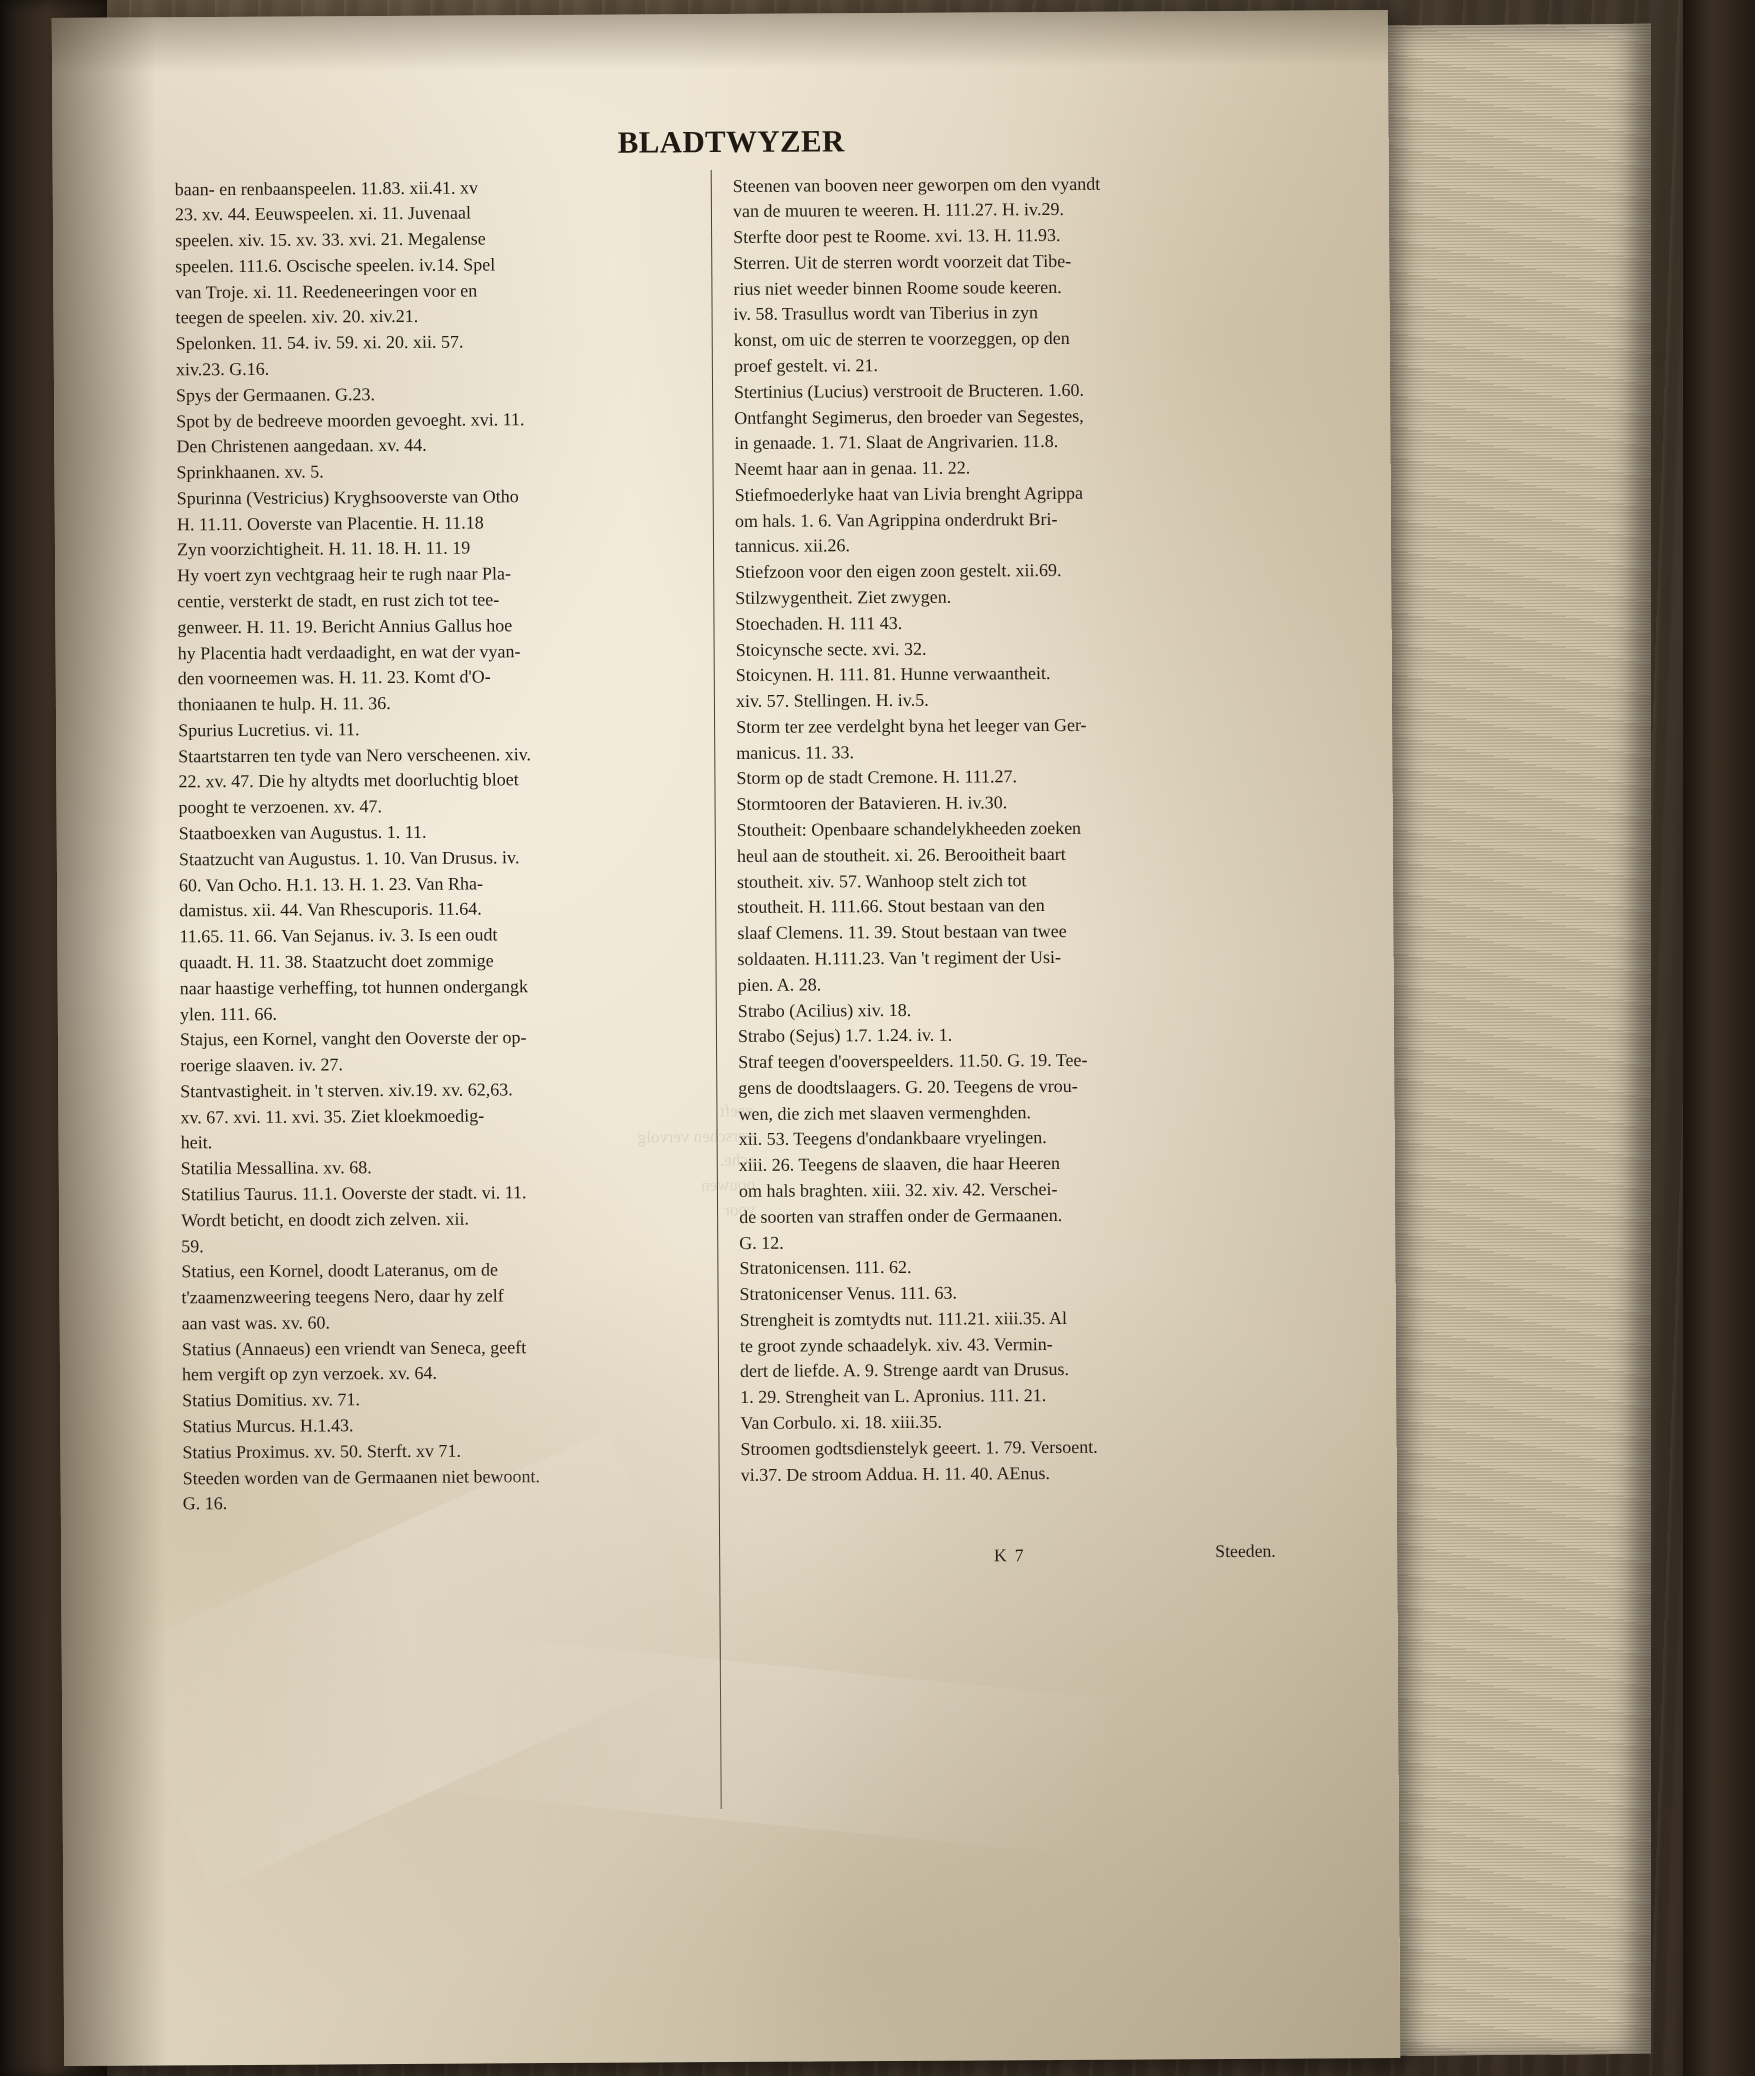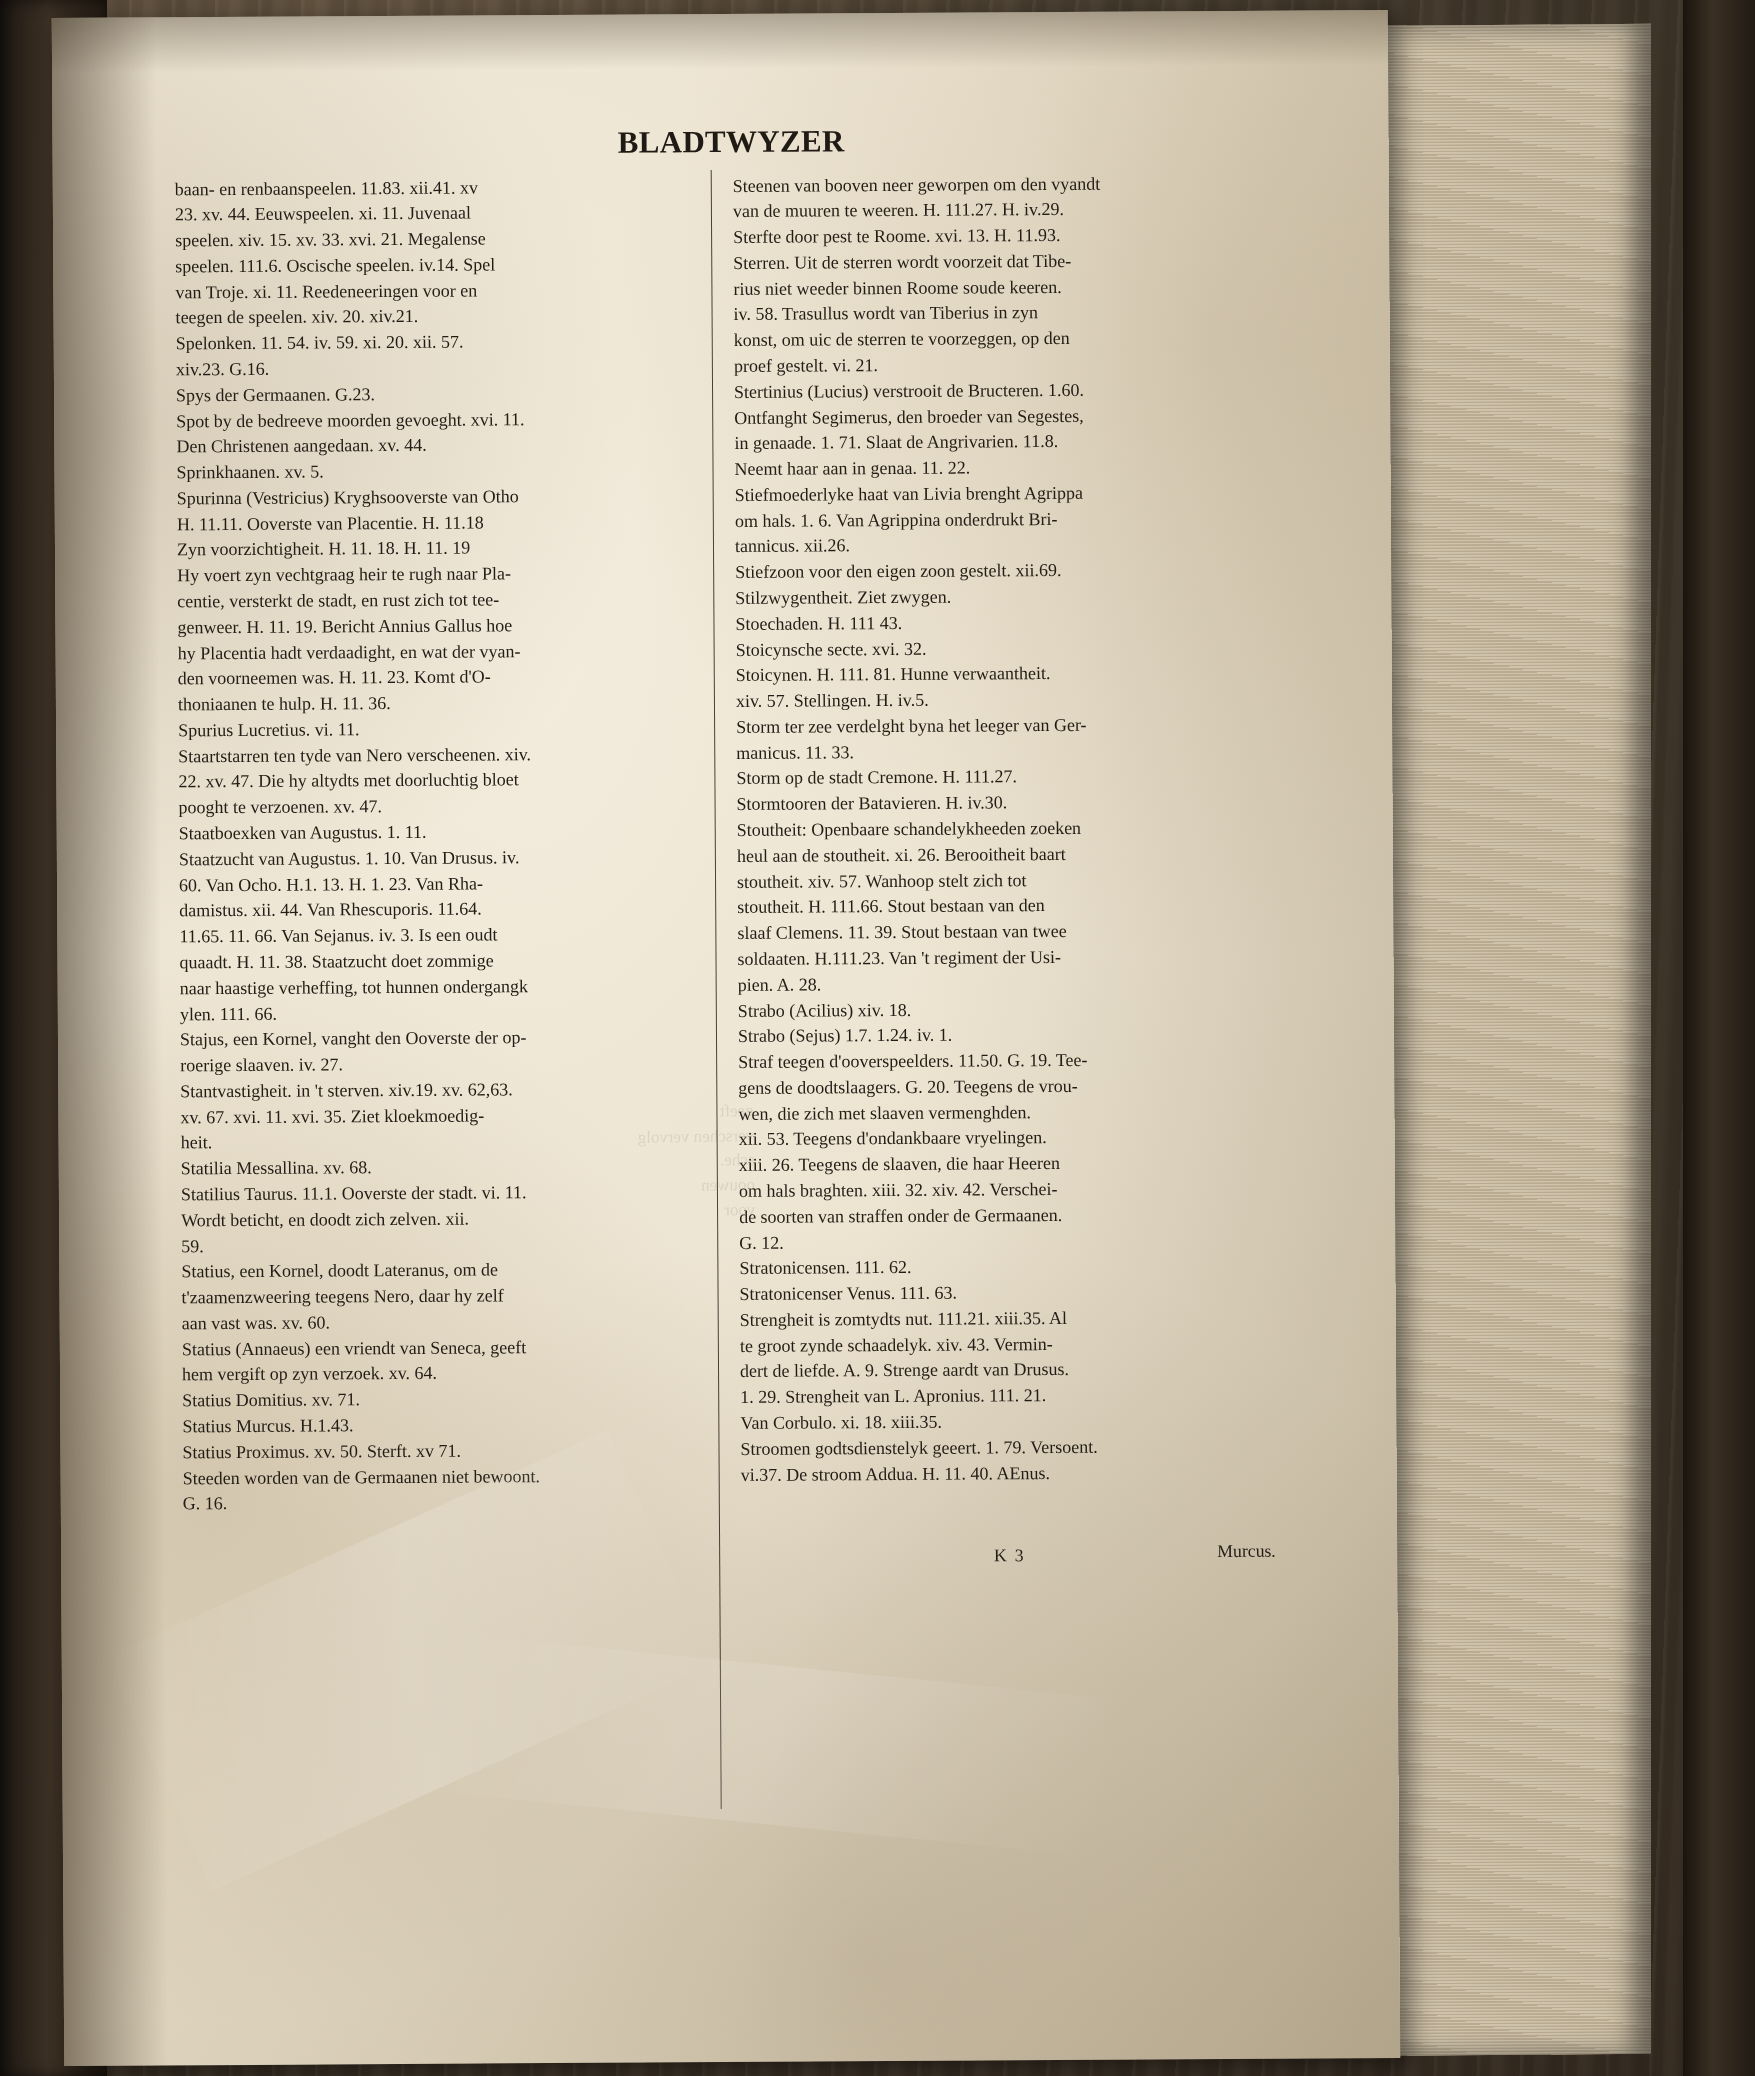--- a/index.html
+++ b/index.html
@@ -327,22 +327,22 @@
           <p class="entry">Stratonicenser Venus. 111. 63.</p>
           <p class="entry">Strengheit is zomtydts nut. 111.21. xiii.35. Al</p>
           <p class="entry">te groot zynde schaadelyk. xiv. 43. Vermin-</p>
           <p class="entry">dert de liefde. A. 9. Strenge aardt van Drusus.</p>
           <p class="entry">1. 29. Strengheit van L. Apronius. 111. 21.</p>
           <p class="entry">Van Corbulo. xi. 18. xiii.35.</p>
           <p class="entry">Stroomen godtsdienstelyk geeert. 1. 79. Versoent.</p>
           <p class="entry">vi.37. De stroom Addua. H. 11. 40. AEnus.</p>
 
           <div class="footzone">
-            <div class="signature">K 3</div>
-            <div class="catchword">Murcus.</div>
+            <div class="signature">K 7</div>
+            <div class="catchword">Steeden.</div>
           </div>
         </div>
       </div>
     </div>
 
     <div class="wrinkle" style="left:73px; top:1516px; width:550px; height:257px; transform:rotate(-24deg); opacity:0.5;"></div>
     <div class="wrinkle" style="left:367px; top:1651px; width:673px; height:159px; transform:rotate(6deg); opacity:0.35;"></div>
   </div>
 </div>
 

